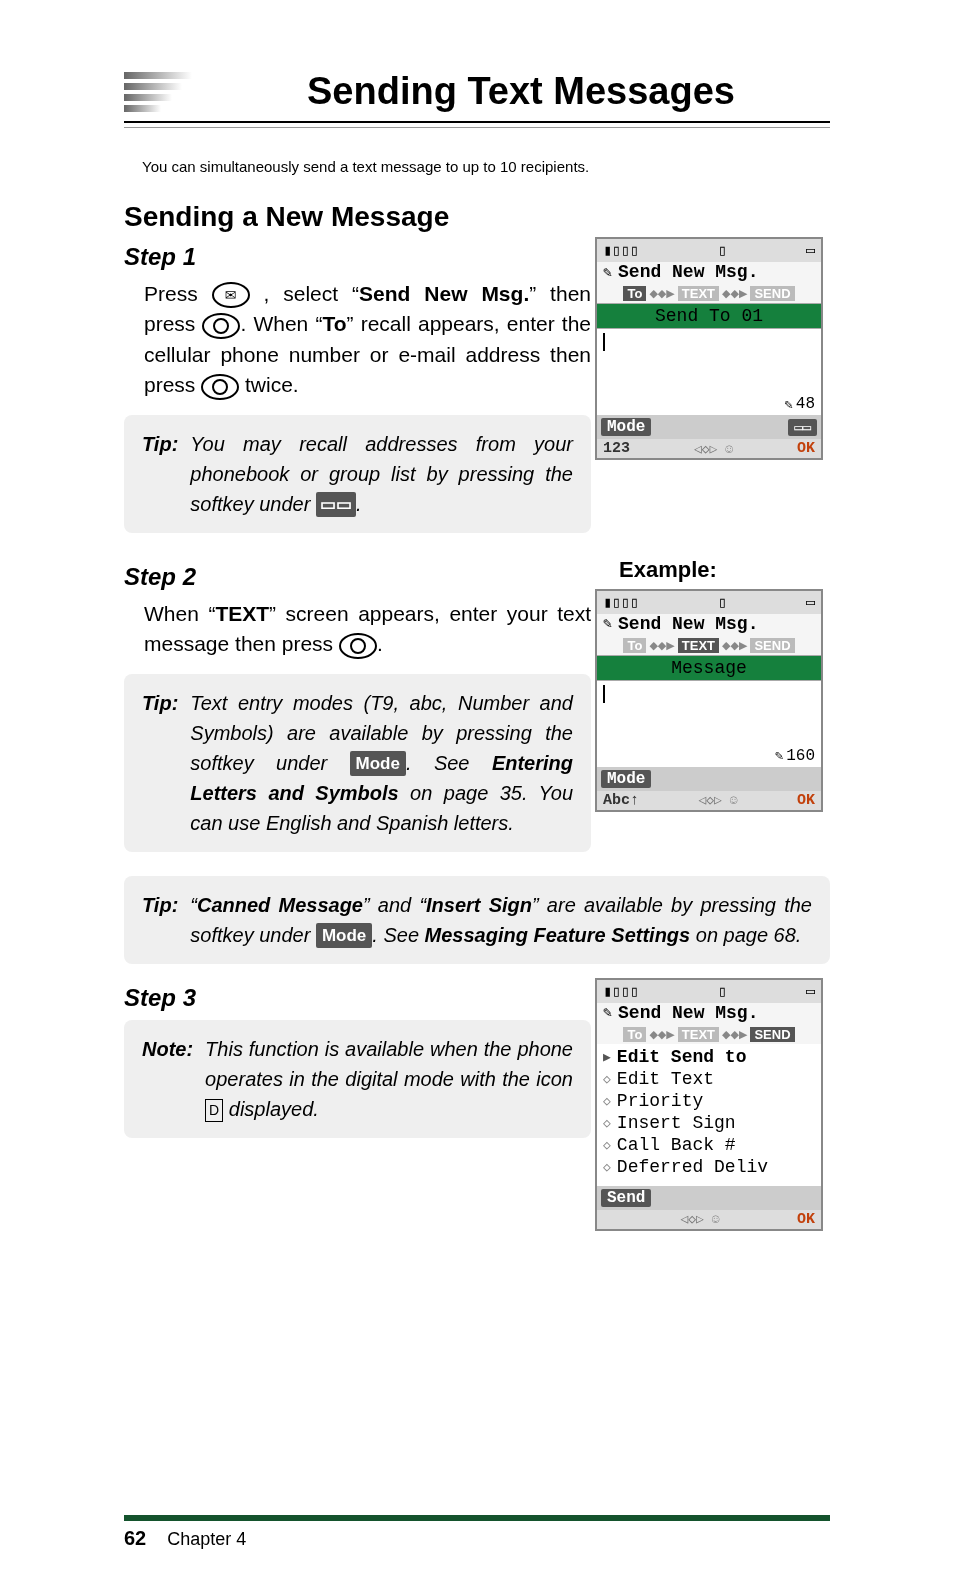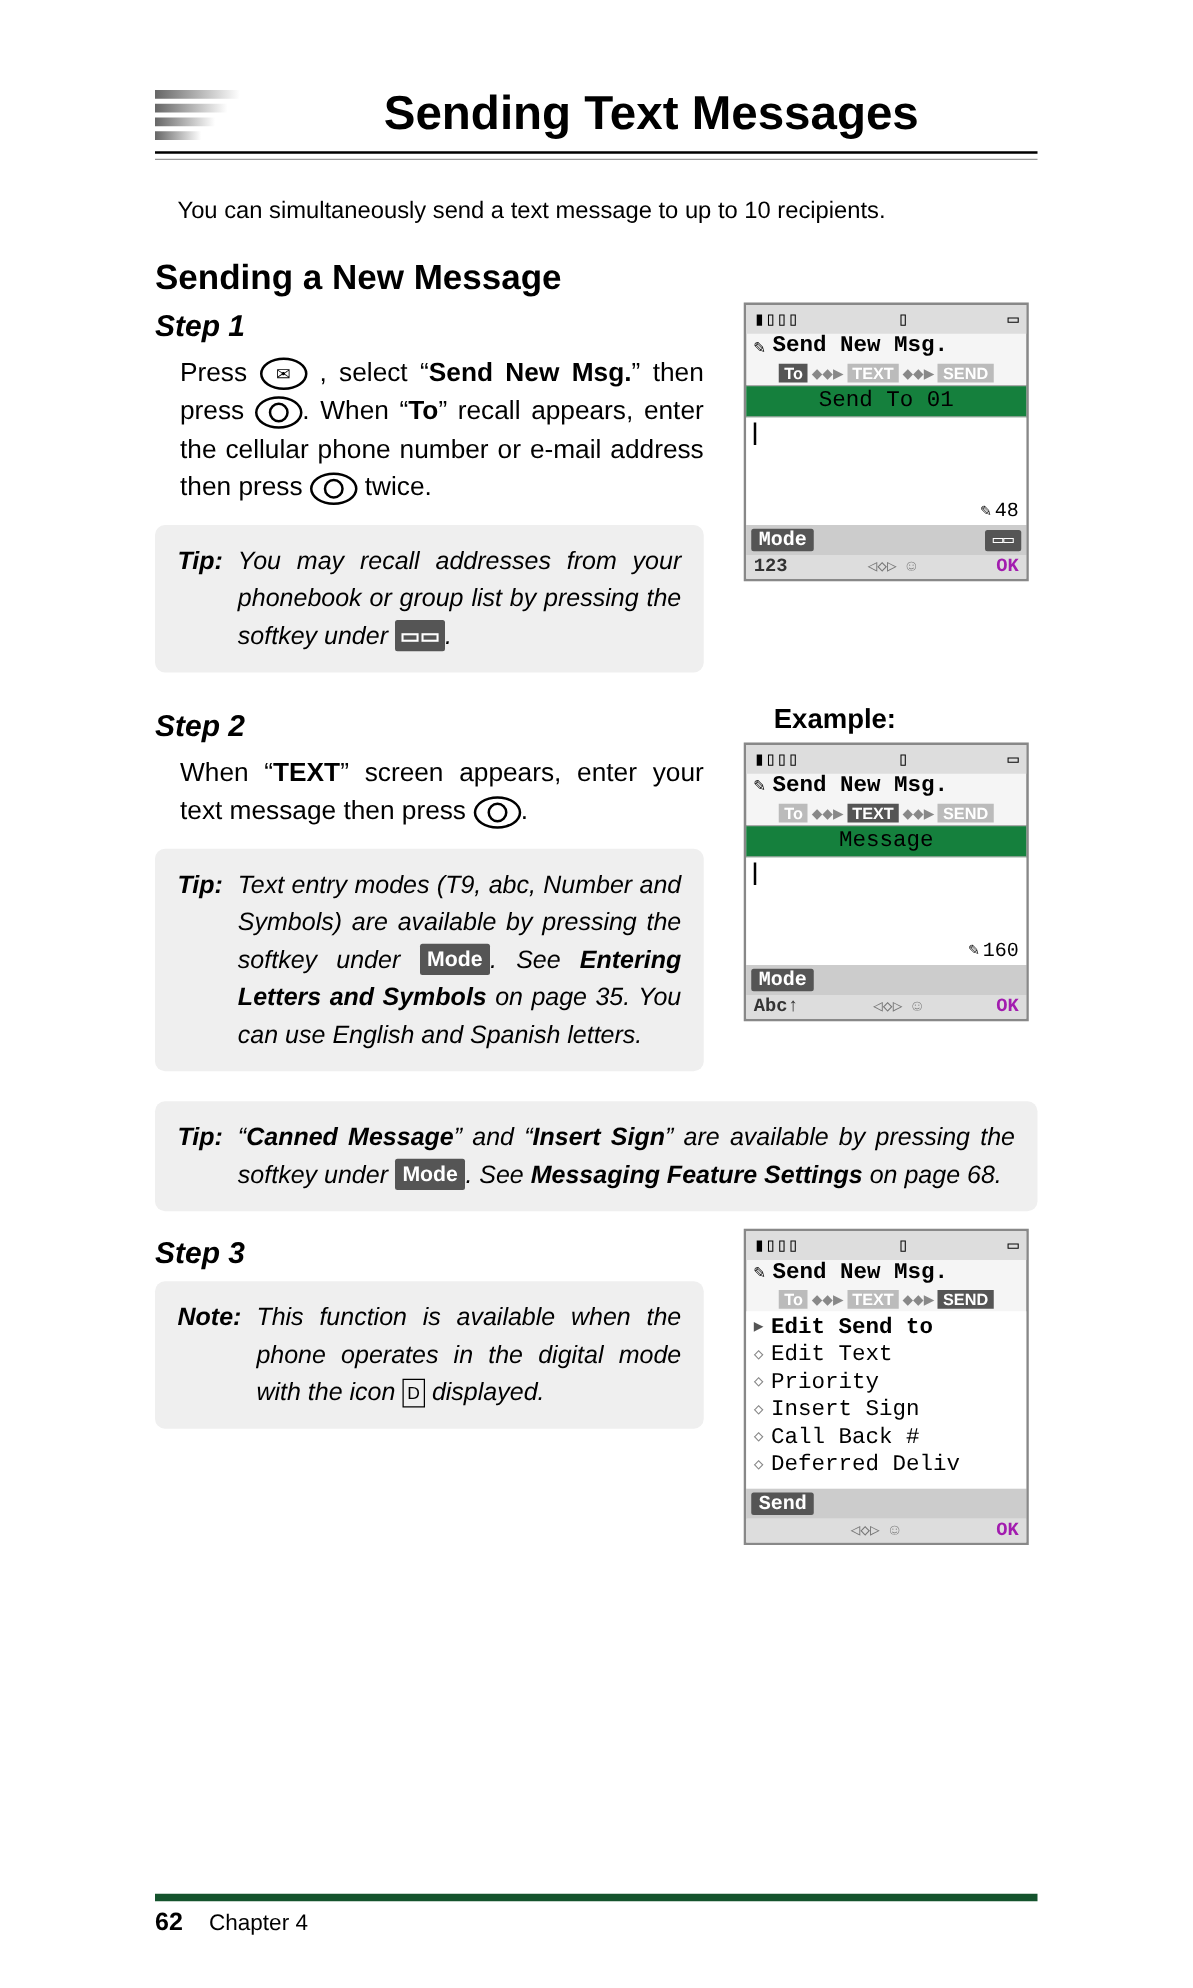--- a/index.html
+++ b/index.html
@@ -43,32 +43,32 @@
     flex: 1;
     text-align: center;
   }
   .rule {
     height: 4px;
     border-top: 2px solid #000;
     border-bottom: 1px solid #999;
     margin: 6px 0 30px 0;
   }
   .intro {
-    font-size: 19px;
+    font-size: 15px;
     margin: 0 0 26px 18px;
   }
   h2.section {
     font-size: 28px;
     font-weight: bold;
     margin: 0 0 4px 0;
   }
   .step-row {
     display: flex;
     align-items: flex-start;
-    gap: 32px;
+    gap: 4px;
     margin-bottom: 10px;
   }
   .step-col {
     flex: 1;
     min-width: 0;
   }
   .step-label {
     font-style: italic;
     font-weight: bold;
     font-size: 24px;
@@ -267,21 +267,21 @@
     color: #777;
   }
   .ph-bottom .left {
     color: #333;
     font-weight: bold;
     font-family: "Courier New", monospace;
   }
   .ph-bottom .mid { font-size: 13px; }
   .ph-bottom .ok {
     font-weight: bold;
-    color: #a21caf;
+    color: #c2410c;
     font-family: "Courier New", monospace;
   }
   .footer {
     position: absolute;
     bottom: 40px;
     left: 60px;
     right: 60px;
     border-top: 6px solid #14532d;
     padding-top: 6px;
     font-size: 18px;

